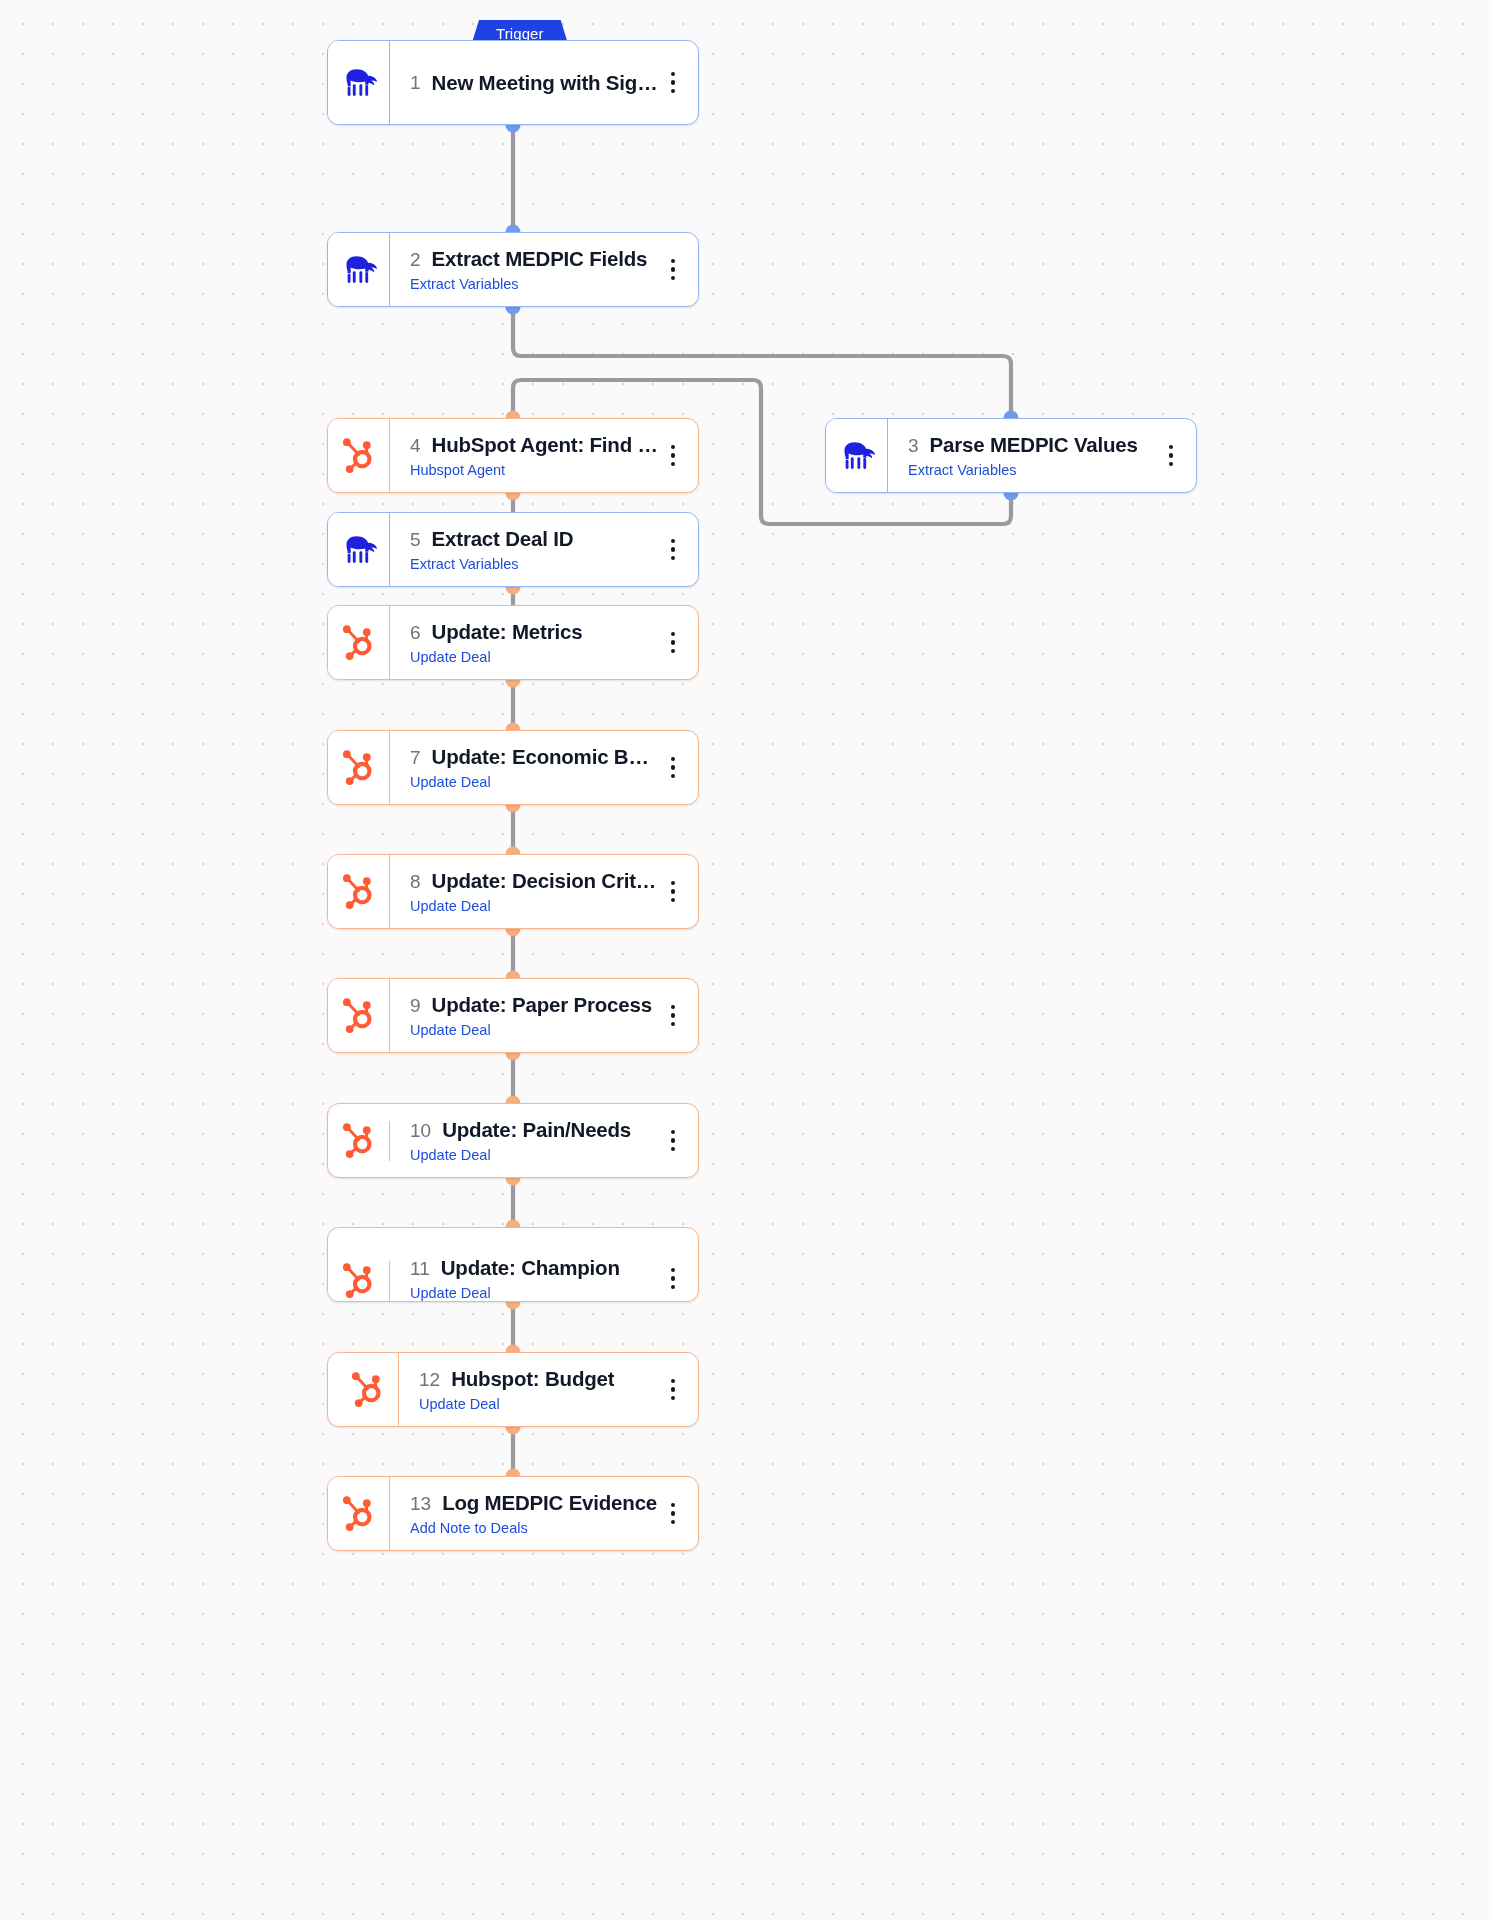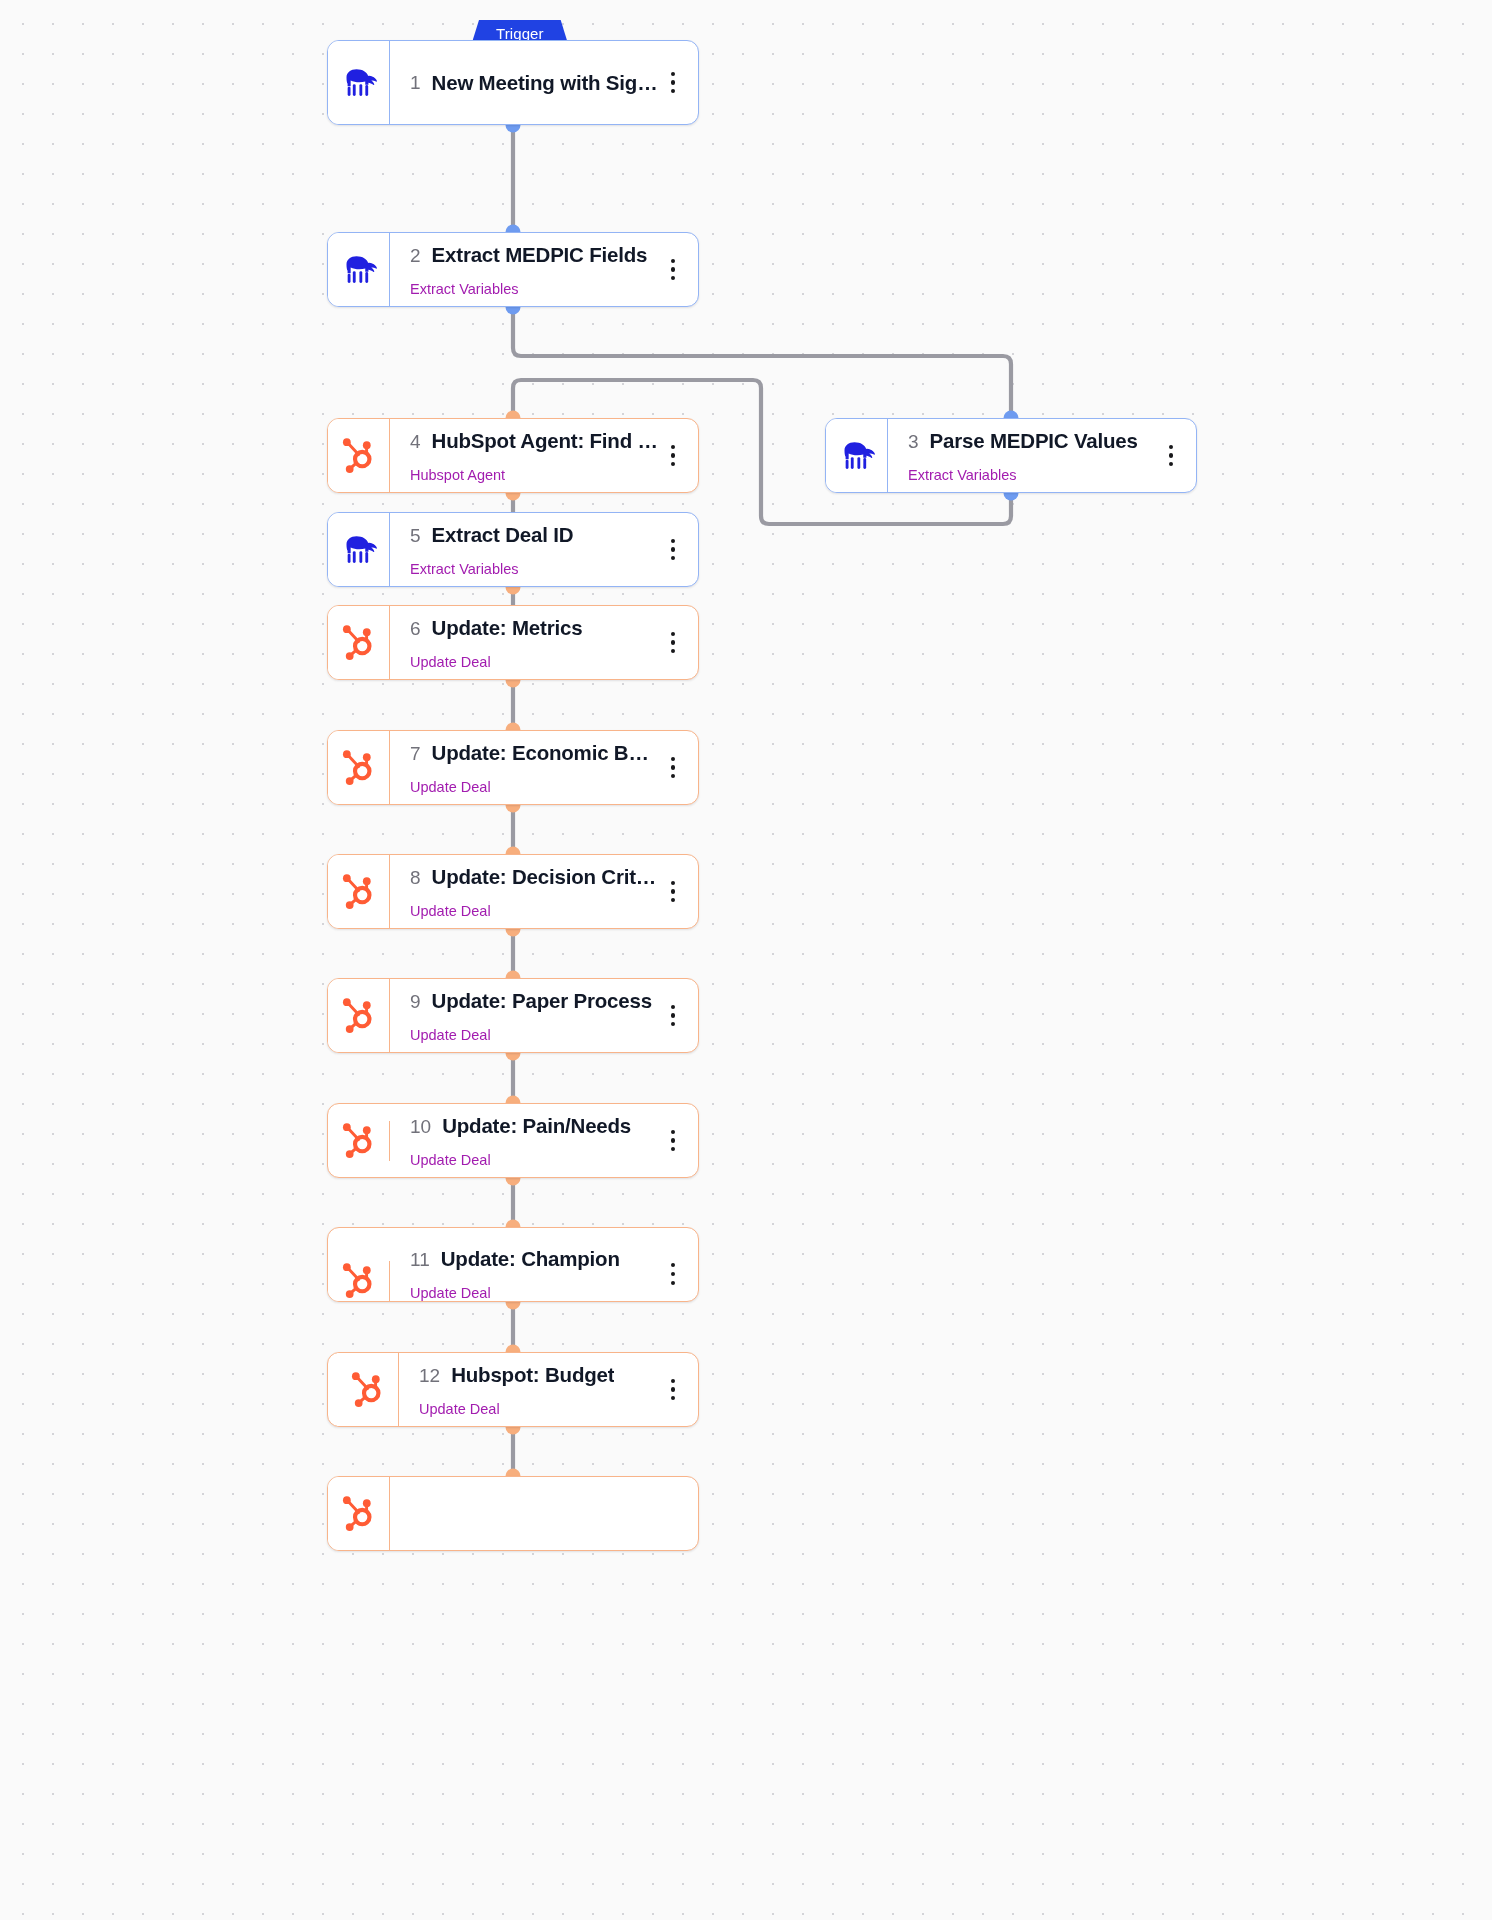--- a/index.html
+++ b/index.html
@@ -80,22 +80,22 @@
     font-size: 20.5px;
     font-weight: 600;
     color: #111827;
     letter-spacing: -.2px;
     overflow: hidden;
     text-overflow: ellipsis;
     white-space: nowrap;
   }
   .node-sub {
     font-size: 14.5px;
-    color: #a21caf;
-    margin-top: 14px;
+    color: #1d4ed8;
+    margin-top: 5px;
     white-space: nowrap;
     overflow: hidden;
     text-overflow: ellipsis;
   }
   .node.single .node-title-row { align-items: center; }
 
   .kebab {
     flex: 0 0 auto;
     width: 30px;
     height: 40px;
@@ -595,16 +595,30 @@
       <path d="M11.5 33.5 L16.2 29.2"></path>
     </g>
     <g fill="#ff5c35">
       <circle cx="7.2" cy="6.4" r="4.1"></circle>
       <circle cx="28.2" cy="9.6" r="4.1"></circle>
       <circle cx="10.2" cy="34.8" r="4.1"></circle>
     </g>
     <circle cx="23.4" cy="24.2" r="7.6" fill="none" stroke="#ff5c35" stroke-width="4.4"></circle>
   </svg>
         </div>
+    <div class="node-body">
+      <div class="node-text">
+        <div class="node-title-row">
+          <span class="node-index">13</span>
+          <span class="node-title">Log MEDPIC Evidence</span>
+        </div>
+        <div class="node-sub">Add Note to Deals</div>
+      </div>
+      <div class="kebab">
+        <i></i>
+        <i></i>
+        <i></i>
+      </div>
+    </div>
       </div>
     </div>
 
 </div>
 
 </body></html>

